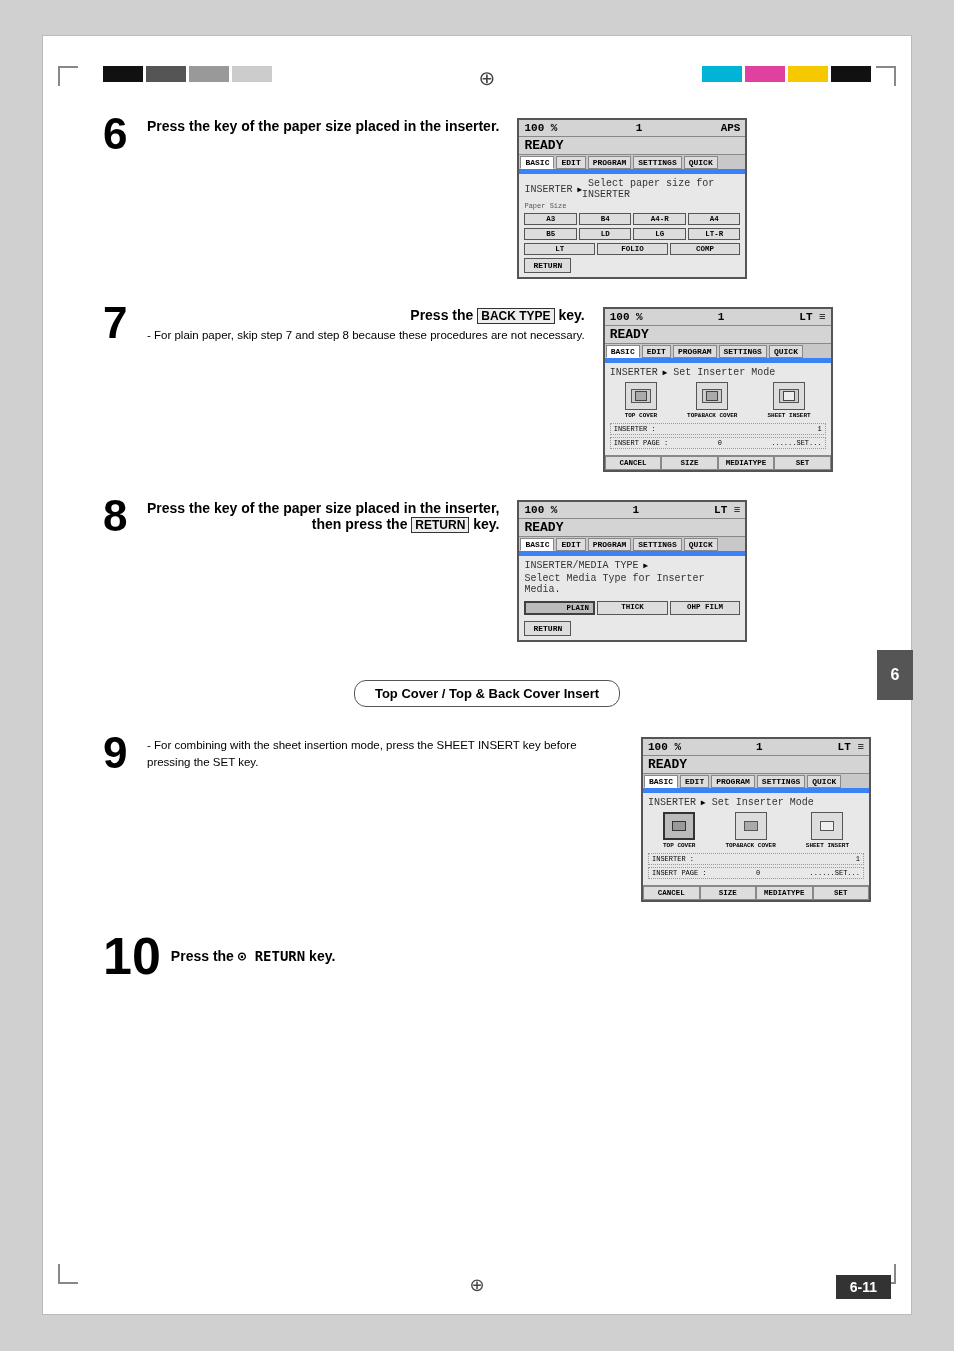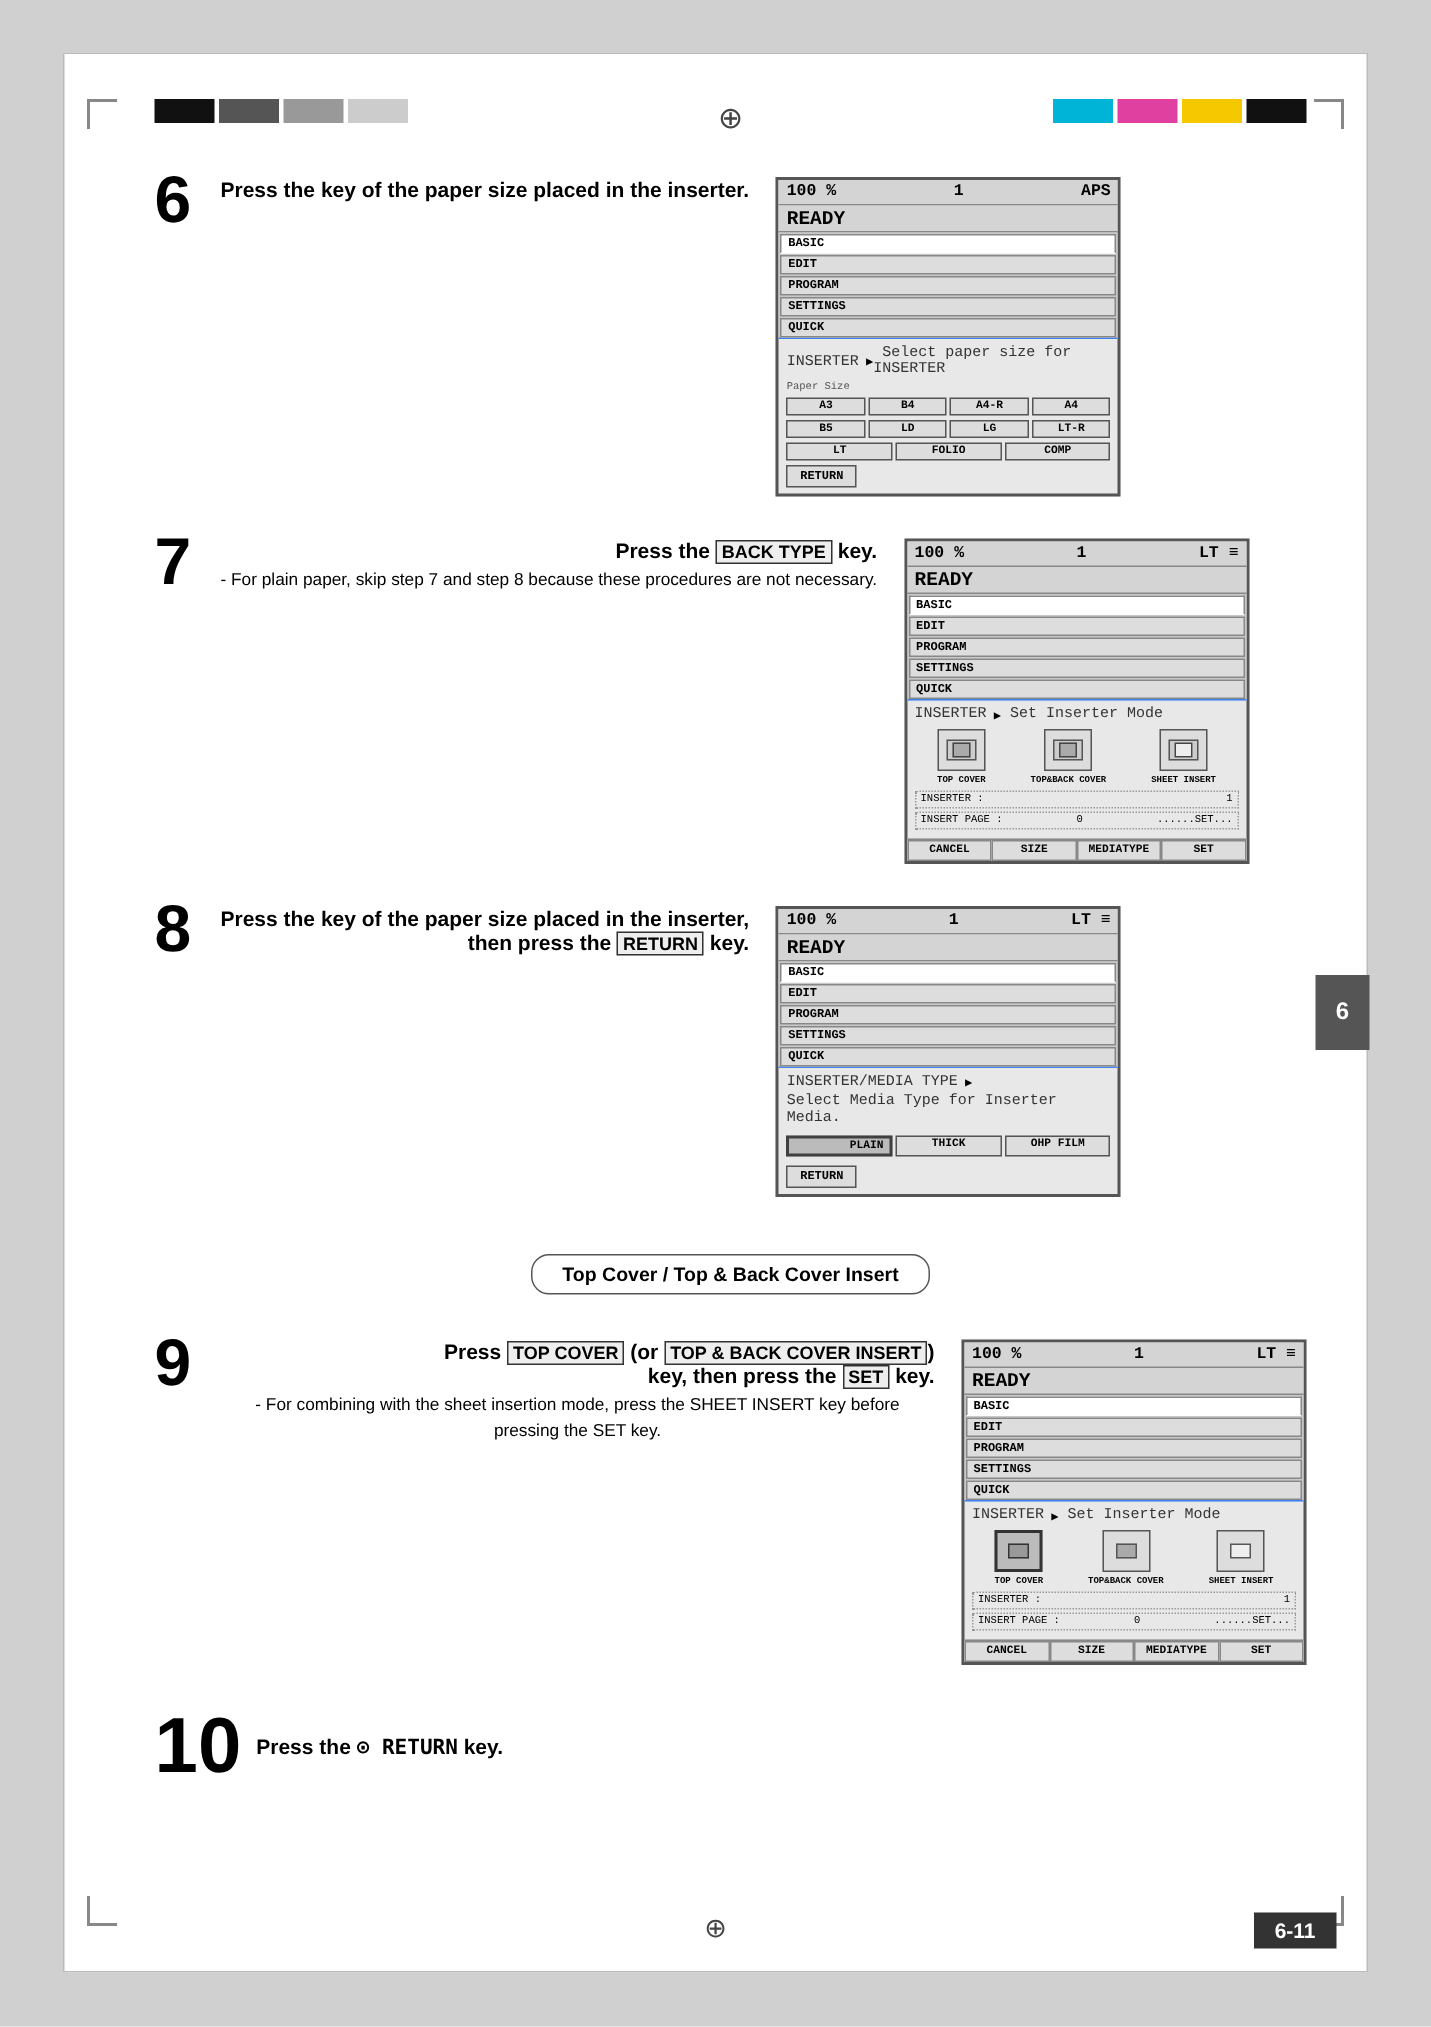--- a/index.html
+++ b/index.html
@@ -68,21 +68,20 @@
     }
     .step-title {
       font-size: 14px;
       font-weight: bold;
       margin-bottom: 4px;
       text-align: right;
     }
     .step-desc {
       font-size: 11.5px;
       line-height: 1.5;
-      text-align: center;
     }
     .step-screen {
       width: 230px;
       flex-shrink: 0;
     }
 
     
     .lcd-screen {
       border: 2px solid #555;
       background: #e8e8e8;
@@ -103,22 +102,21 @@
     .lcd-ready {
       font-size: 13px;
       font-weight: bold;
       padding: 1px 5px;
       background: #d4d4d4;
       border-bottom: 1px solid #888;
     }
     .lcd-tabs {
       display: flex;
       background: #c8c8c8;
-      border-bottom: 1px solid #3b82f6;
-      flex-direction: column;
+      border-bottom: 5px solid #3b82f6;
     }
     .lcd-tab {
       border: 1px solid #888;
       padding: 1px 4px;
       font-size: 8px;
       font-weight: bold;
       background: #ddd;
       margin: 1px 1px 0 1px;
       cursor: pointer;
     }
@@ -512,24 +510,20 @@
     </div>
 
     <div style="text-align:center;margin:8px 0 14px 0;">
       <div class="section-header">Top Cover / Top &amp; Back Cover Insert</div>
     </div>
 
     <div class="step-block">
       <div class="step-left">
         <div class="step-num">9</div>
         <div class="step-text">
-          <div class="step-title">
-            Press <kbd>TOP COVER</kbd> (or <kbd>TOP &amp; BACK COVER  INSERT</kbd>)<br>
-            key, then press the <kbd>SET</kbd> key.
-          </div>
           <div class="step-desc">- For combining with the sheet insertion mode, press the SHEET INSERT key before pressing the SET key.</div>
         </div>
       </div>
 
       <div class="step-screen">
         <div class="lcd-screen">
           <div class="lcd-top">
             <span>100  %</span>
             <span>1</span>
             <span>LT ≡</span>

